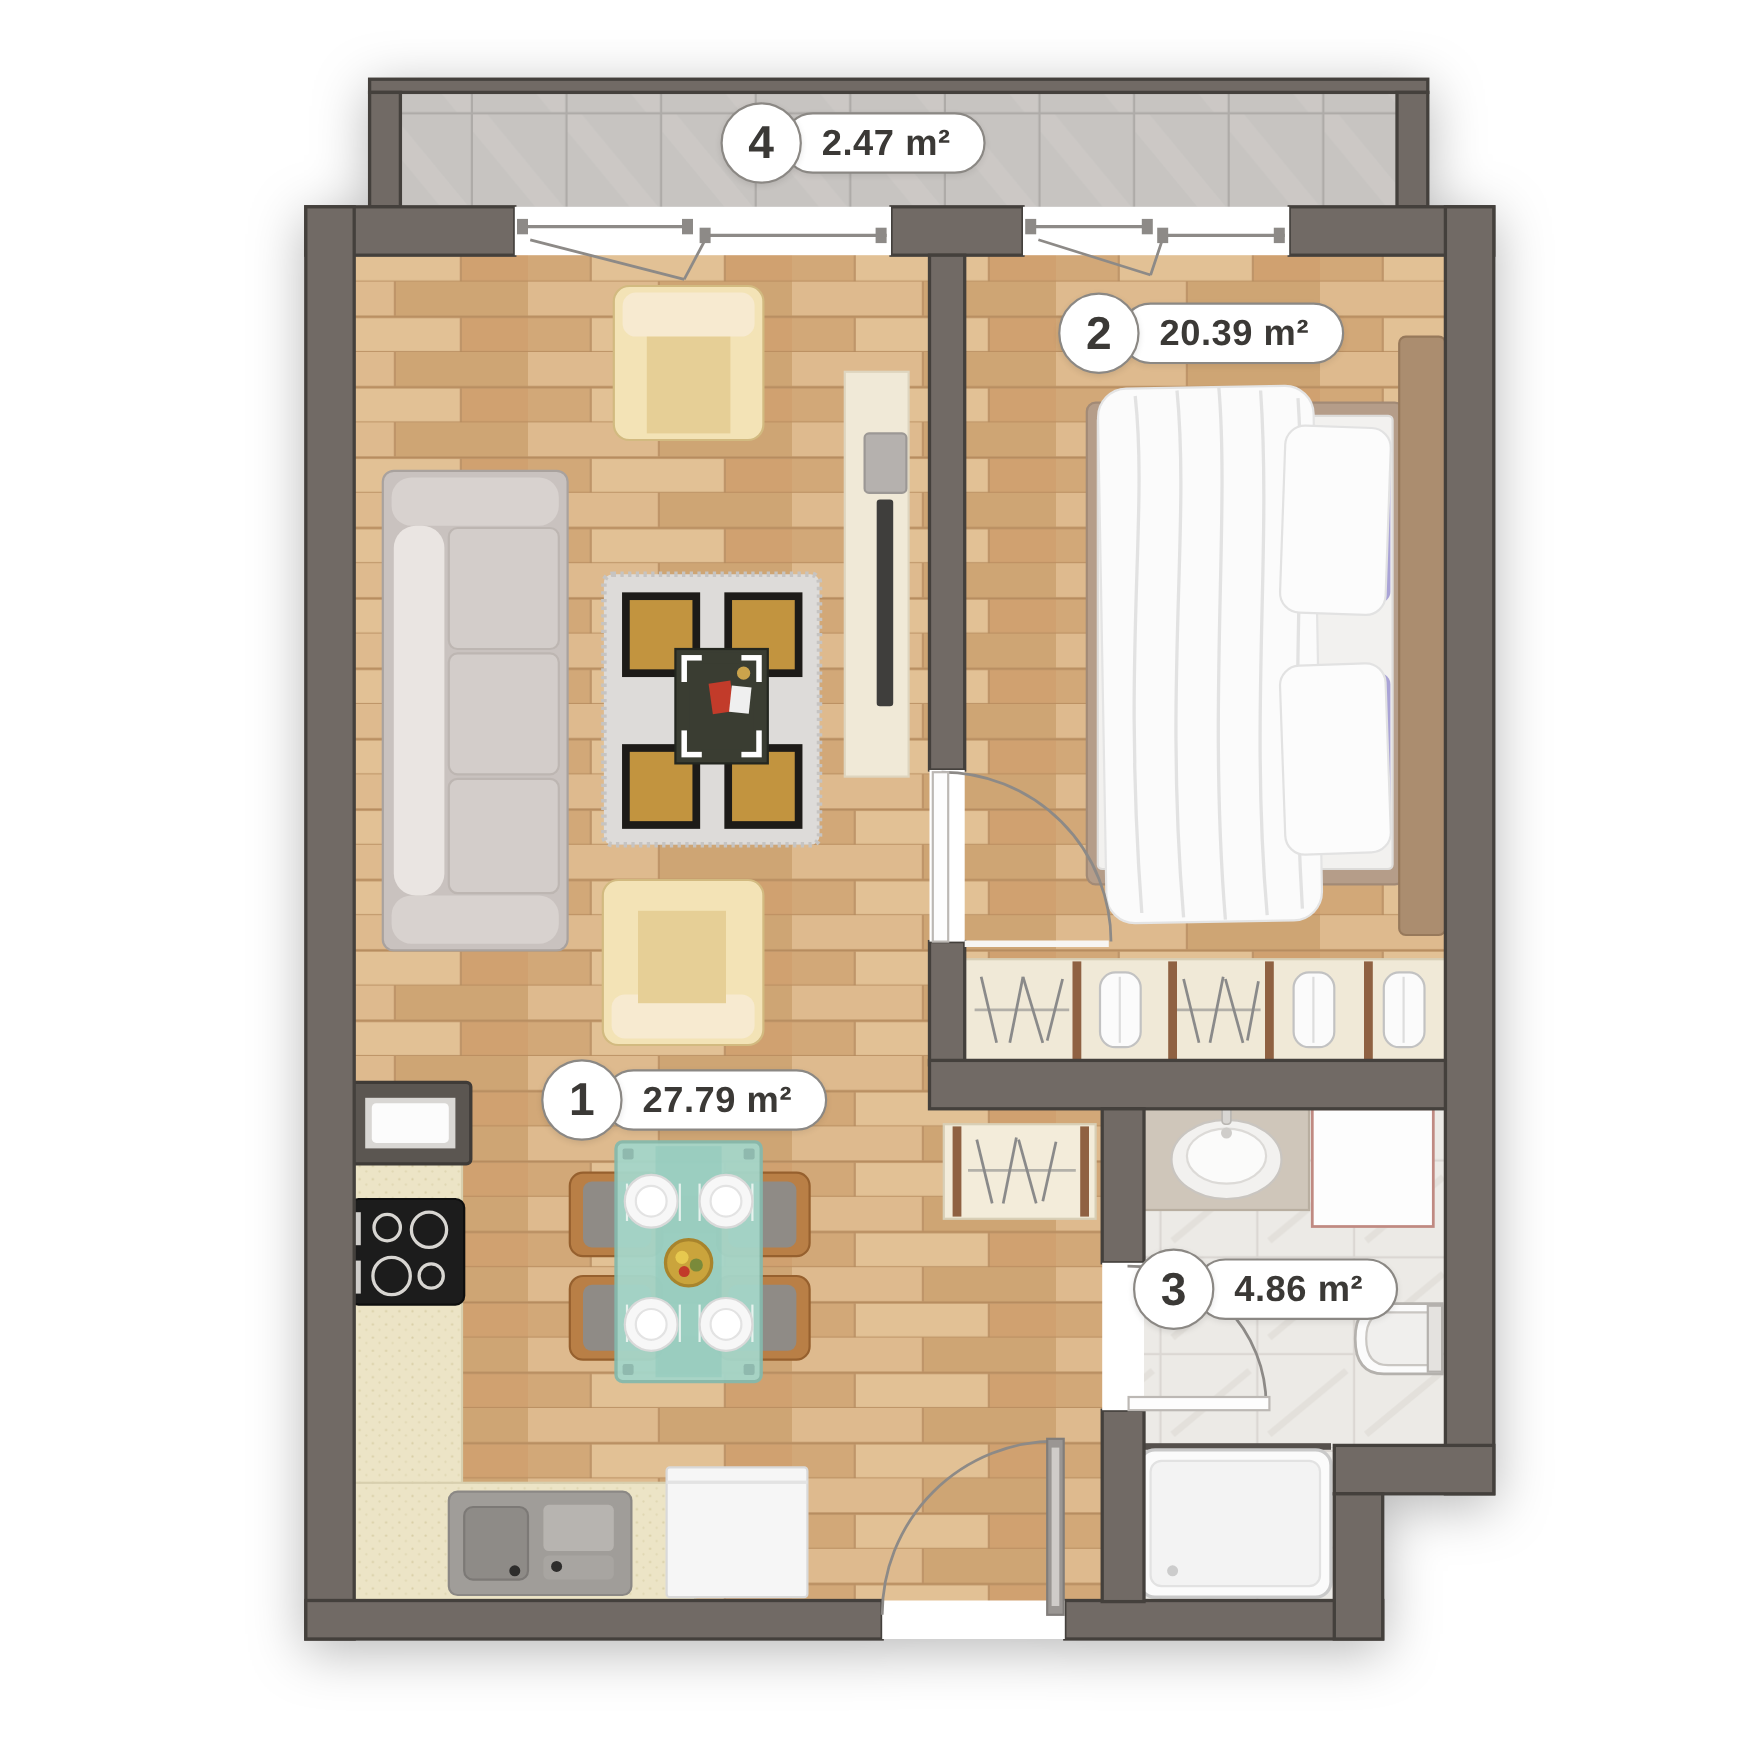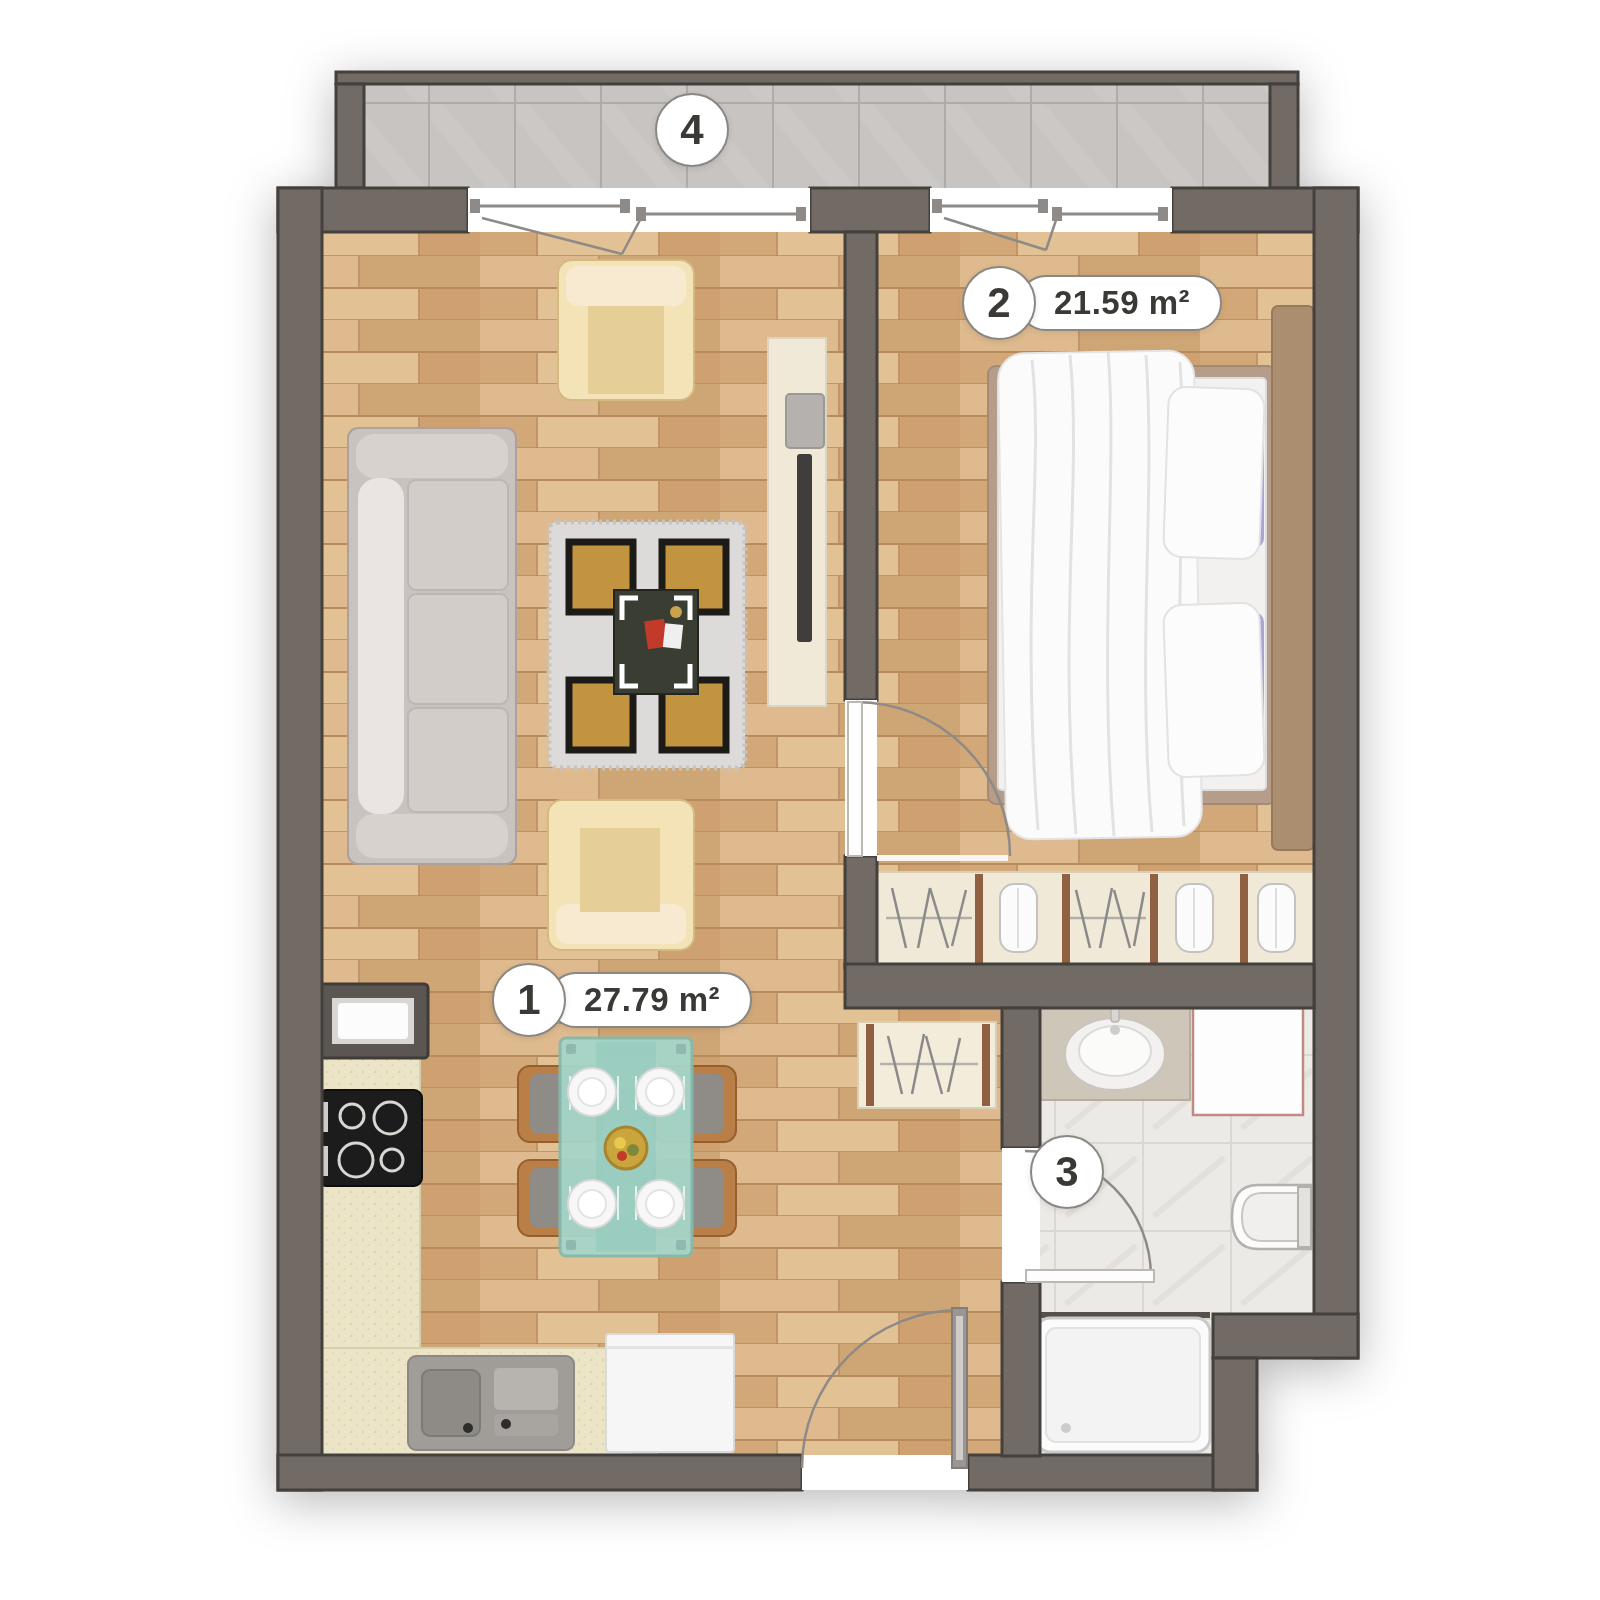--- a/index.html
+++ b/index.html
@@ -390,32 +390,38 @@
   <div class="pill" style="order:2;">
     <span>27.79 m²</span>
   </div>
   <div class="circle" style="order:1;">
     <span>1</span>
   </div>
 </div>
 
 <div class="room-label" style="left:962px;top:268px;">
   <div class="pill" style="order:2;">
-    <span>21.59 m²</span>
+    <span>20.39 m²</span>
   </div>
   <div class="circle" style="order:1;">
     <span>2</span>
   </div>
 </div>
 
 <div class="room-label" style="left:1030px;top:1137px;">
+  <div class="pill" style="order:2;">
+    <span>4.86 m²</span>
+  </div>
   <div class="circle" style="order:1;">
     <span>3</span>
   </div>
 </div>
 
 <div class="room-label" style="left:655px;top:95px;">
+  <div class="pill" style="order:2;">
+    <span>2.47 m²</span>
+  </div>
   <div class="circle" style="order:1;">
     <span>4</span>
   </div>
 </div>
 
 </div>
 
 </body></html>

